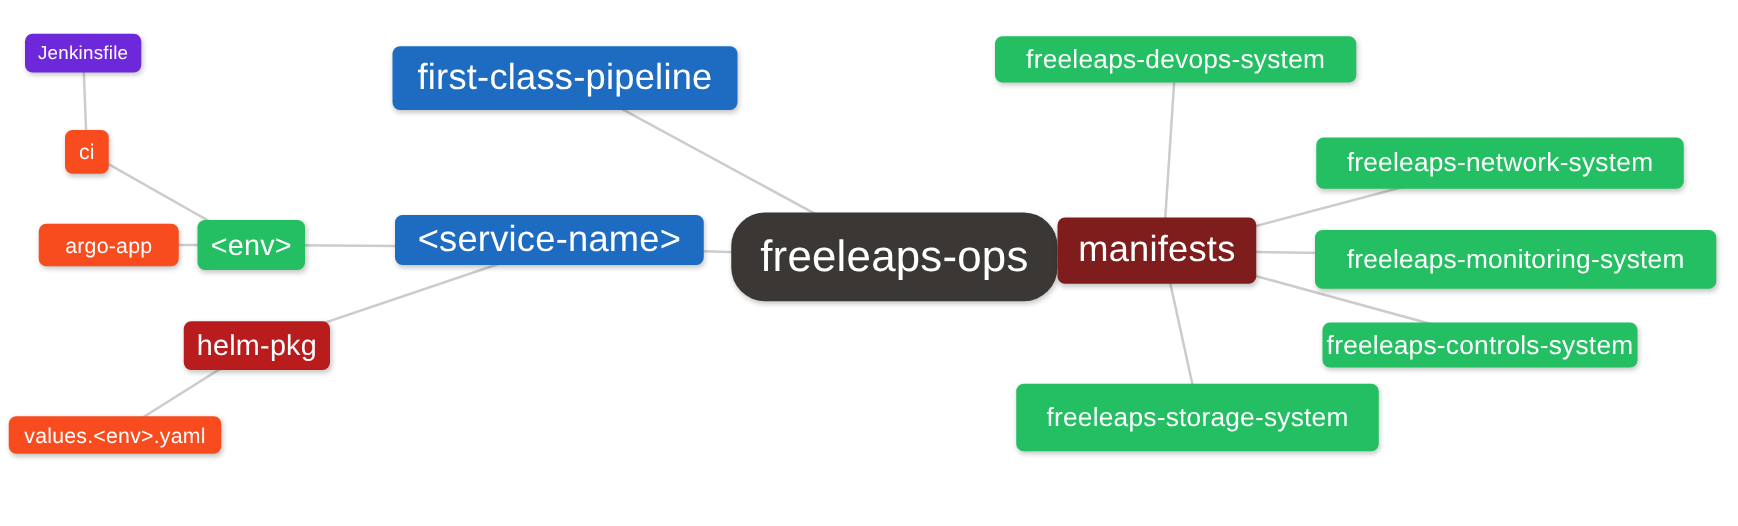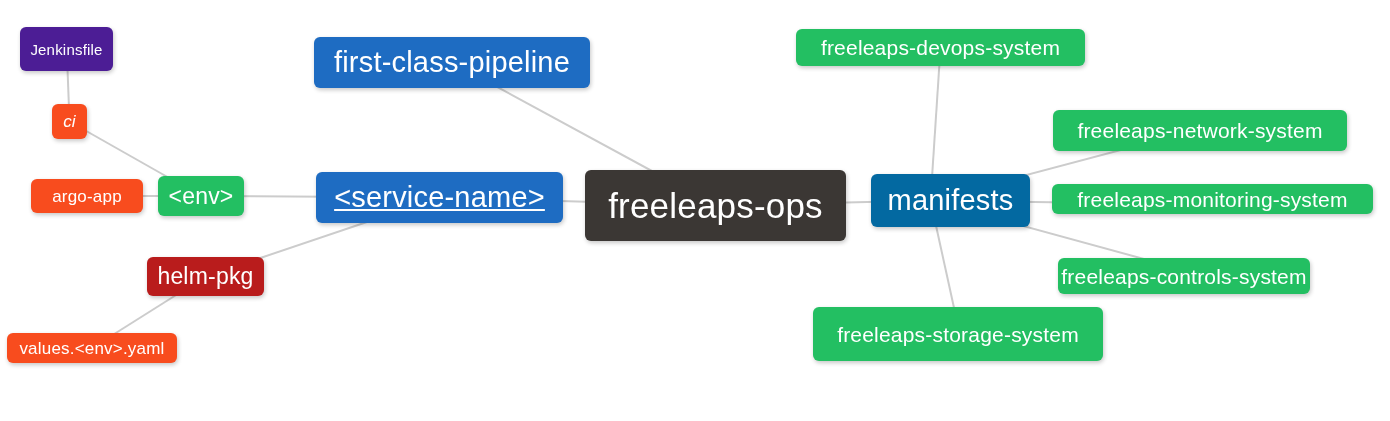--- a/index.html
+++ b/index.html
@@ -31,21 +31,21 @@
     align-items: center;
     justify-content: center;
     color: #ffffff;
     border-radius: 6px;
     white-space: nowrap;
     box-shadow: 1px 2px 4px rgba(0,0,0,0.22);
     cursor: pointer;
     line-height: 1;
     letter-spacing: 0.2px;
   }
-  .size-xl  { font-size: 35px; }
+  .size-xl  { font-size: 35px; border-radius: 27px; }
   .size-lg  { font-size: 29px; }
   .size-md  { font-size: 23px; }
   .size-sm  { font-size: 21px; }
   .size-xs  { font-size: 17px; }
   .size-xxs { font-size: 15px; }
 </style>
 </head>
 <body>
 
 <div id="canvas">
@@ -61,26 +61,26 @@
       <line x1="715.5" y1="205.5" x2="930.5" y2="200.5" stroke="#CCCCCC" stroke-width="2"></line>
       <line x1="930.5" y1="200.5" x2="940.5" y2="47.5" stroke="#CCCCCC" stroke-width="2"></line>
       <line x1="930.5" y1="200.5" x2="1200" y2="129" stroke="#CCCCCC" stroke-width="2"></line>
       <line x1="930.5" y1="200.5" x2="1212.5" y2="204.5" stroke="#CCCCCC" stroke-width="2"></line>
       <line x1="930.5" y1="200.5" x2="1206" y2="276" stroke="#CCCCCC" stroke-width="2"></line>
       <line x1="930.5" y1="200.5" x2="958" y2="326" stroke="#CCCCCC" stroke-width="2"></line>
     </svg>
 
 <div class="node size-xl" style="left: 585px; top: 170px; width: 261px; height: 71px; background: rgb(59, 55, 52);">freeleaps-ops</div>
     <div class="node size-lg" style="left: 314px; top: 37px; width: 276px; height: 51px; background: rgb(30, 108, 194);">first-class-pipeline</div>
-    <div class="node size-lg" style="left: 316px; top: 172px; width: 247px; height: 51px; background: rgb(30, 108, 194); text-decoration: underline;">&lt;service-name&gt;</div>
-    <div class="node size-lg" style="left: 871px; top: 174px; width: 159px; height: 53px; background: #0369a1;">manifests</div>
+    <div class="node size-lg" style="left: 316px; top: 172px; width: 247px; height: 40px; background: rgb(30, 108, 194);">&lt;service-name&gt;</div>
+    <div class="node size-lg" style="left: 846px; top: 174px; width: 159px; height: 53px; background: #7f1d1d;">manifests</div>
     <div class="node size-md" style="left: 158px; top: 176px; width: 86px; height: 40px; background: rgb(35, 191, 98);">&lt;env&gt;</div>
     <div class="node size-md" style="left: 147px; top: 257px; width: 117px; height: 39px; background: #b91c1c;">helm-pkg</div>
-    <div class="node size-xs" style="left: 52px; top: 104px; width: 35px; height: 35px; background: rgb(248, 76, 30); font-style: italic;">ci</div>
+    <div class="node size-xs" style="left: 52px; top: 104px; width: 35px; height: 35px; background: rgb(248, 76, 30);">ci</div>
     <div class="node size-xs" style="left: 31px; top: 179px; width: 112px; height: 34px; background: rgb(248, 76, 30);">argo-app</div>
     <div class="node size-xs" style="left: 7px; top: 333px; width: 170px; height: 30px; background: rgb(248, 76, 30);">values.&lt;env&gt;.yaml</div>
-    <div class="node size-xxs" style="left: 20px; top: 27px; width: 93px; height: 44px; background: #4c1d95;">Jenkinsfile</div>
+    <div class="node size-xxs" style="left: 20px; top: 27px; width: 93px; height: 31px; background: #6d28d9;">Jenkinsfile</div>
     <div class="node size-sm" style="left: 796px; top: 29px; width: 289px; height: 37px; background: rgb(35, 191, 98);">freeleaps-devops-system</div>
     <div class="node size-sm" style="left: 1053px; top: 110px; width: 294px; height: 41px; background: rgb(35, 191, 98);">freeleaps-network-system</div>
-    <div class="node size-sm" style="left: 1052px; top: 184px; width: 321px; height: 30px; background: rgb(35, 191, 98);">freeleaps-monitoring-system</div>
+    <div class="node size-sm" style="left: 1052px; top: 184px; width: 321px; height: 47px; background: rgb(35, 191, 98);">freeleaps-monitoring-system</div>
     <div class="node size-sm" style="left: 1058px; top: 258px; width: 252px; height: 36px; background: rgb(35, 191, 98);">freeleaps-controls-system</div>
     <div class="node size-sm" style="left: 813px; top: 307px; width: 290px; height: 54px; background: rgb(35, 191, 98);">freeleaps-storage-system</div>
   </div>
 
 </body></html>

